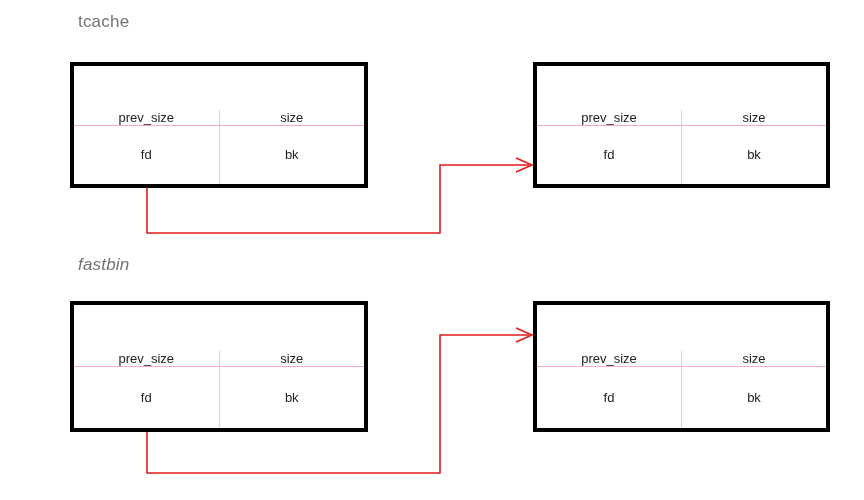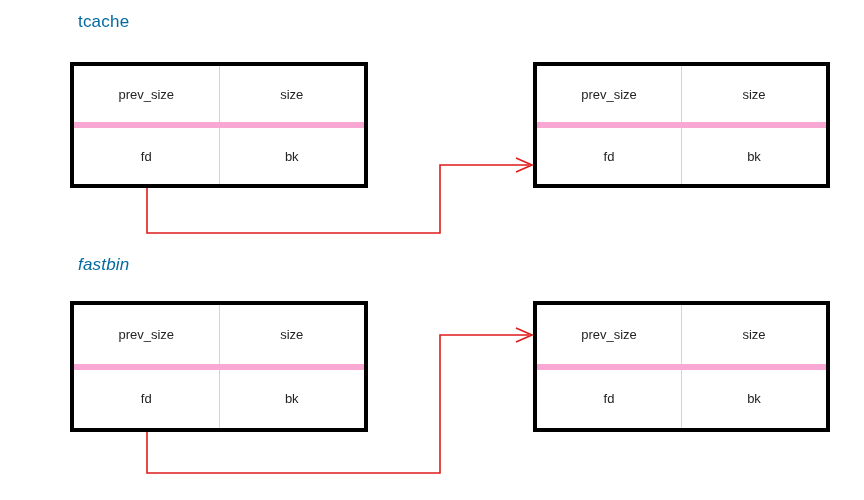--- a/index.html
+++ b/index.html
@@ -16,21 +16,21 @@
   #canvas {
     position: relative;
     width: 864px;
     height: 500px;
     background: #ffffff;
   }
   .section-title {
     position: absolute;
     font-size: 17px;
     font-weight: 400;
-    color: #0369a1;
+    color: #737373;
     letter-spacing: 0.2px;
     white-space: nowrap;
   }
   #title-tcache { left: 78px; top: 12px; }
   #title-fastbin { left: 78px; top: 255px; font-style: italic; }
 
   .chunk-box {
     position: absolute;
     box-sizing: border-box;
     border: 4px solid #000000;
@@ -38,21 +38,22 @@
     display: flex;
     flex-direction: column;
   }
   .chunk-row {
     flex: 1 1 50%;
     display: flex;
     flex-direction: row;
     min-height: 0;
   }
   .chunk-row.row-top {
-    border-bottom: 6px solid #f9a8d4;
+    border-bottom: 1px solid #f9a8d4;
+    align-items: flex-end;
   }
   .chunk-cell {
     flex: 1 1 50%;
     display: flex;
     align-items: center;
     justify-content: center;
     font-size: 13px;
     color: #232323;
     min-width: 0;
   }

